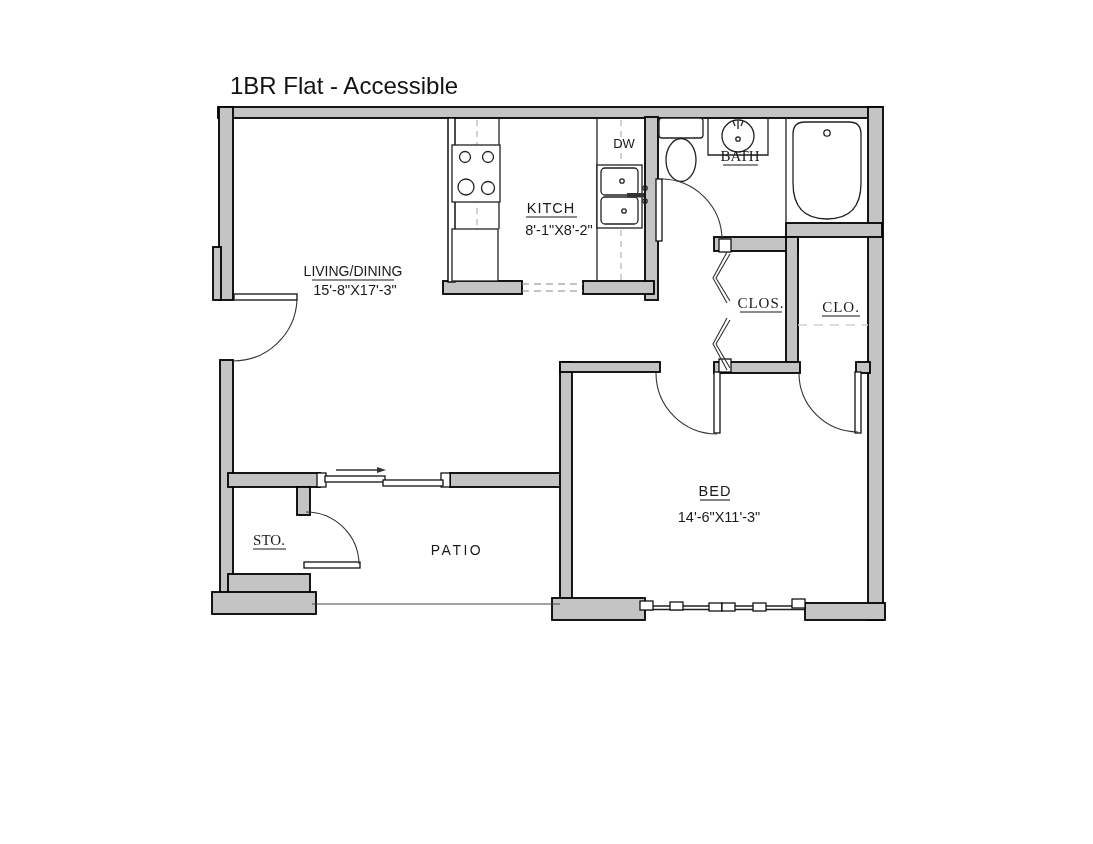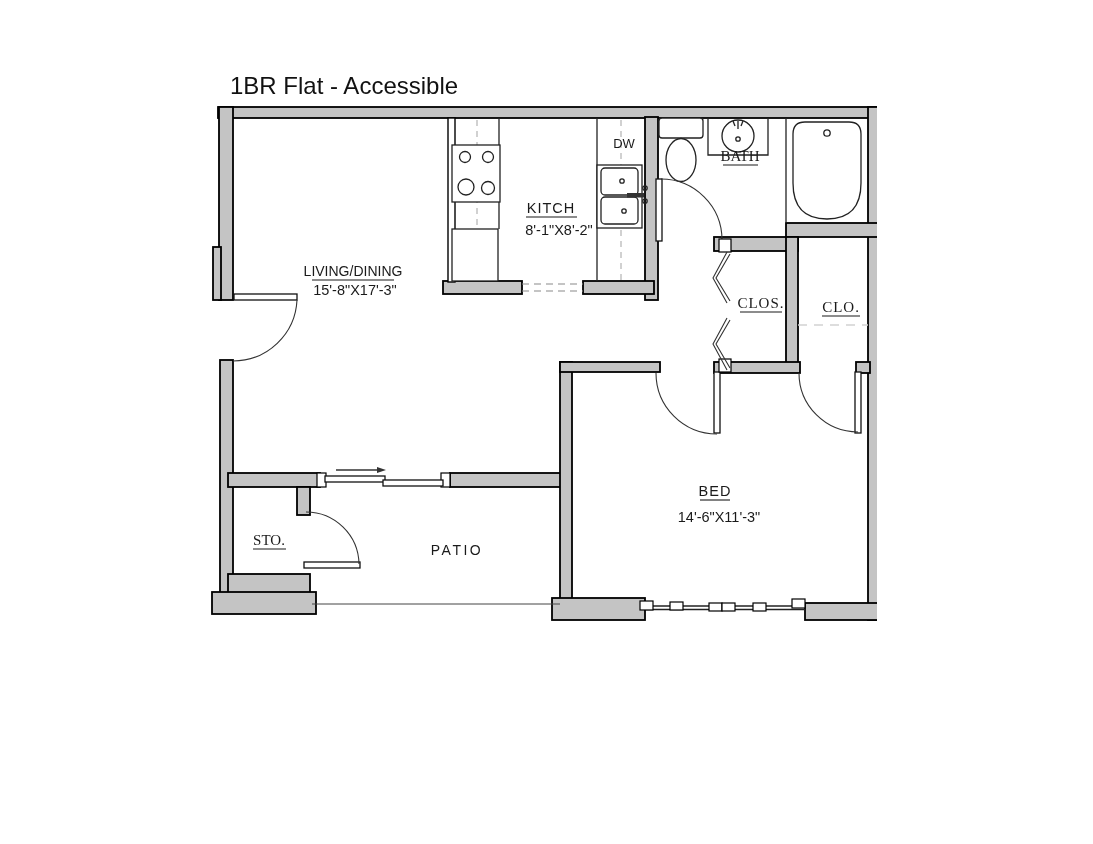--- a/index.html
+++ b/index.html
@@ -1,16 +1,16 @@
 <!DOCTYPE html>
 <html style="--color-wall-fill: #c4c4c4; --color-wall-stroke: #000000; --color-line: #1a1a1a; --color-background: #ffffff;"><head>
 <meta charset="utf-8">
 <style>
   html,body{margin:0;padding:0;background:var(--color-background,#fff);}
-  .page{position:relative;width:877px;height:844px;background:var(--color-background,#fff);overflow:hidden;
+  .page{position:relative;width:1093px;height:844px;background:var(--color-background,#fff);overflow:hidden;
         font-family:"Liberation Sans",sans-serif;}
   svg{position:absolute;left:0;top:0;}
   .t-sans{font-family:"Liberation Sans",sans-serif;}
   .t-serif{font-family:"Liberation Serif",serif;}
   .lbl{fill:var(--color-line,#1a1a1a);}
   .title{font-size:24px;fill:#111;}
   .wall{fill:var(--color-wall-fill,#c4c4c4);stroke:var(--color-wall-stroke,#000);stroke-width:1.8;}
   .thinwall{fill:#fff;stroke:#000;stroke-width:1.4;}
   .jamb{fill:#fff;stroke:#000;stroke-width:1.2;}
   .fix{fill:none;stroke:#222;stroke-width:1.3;}

